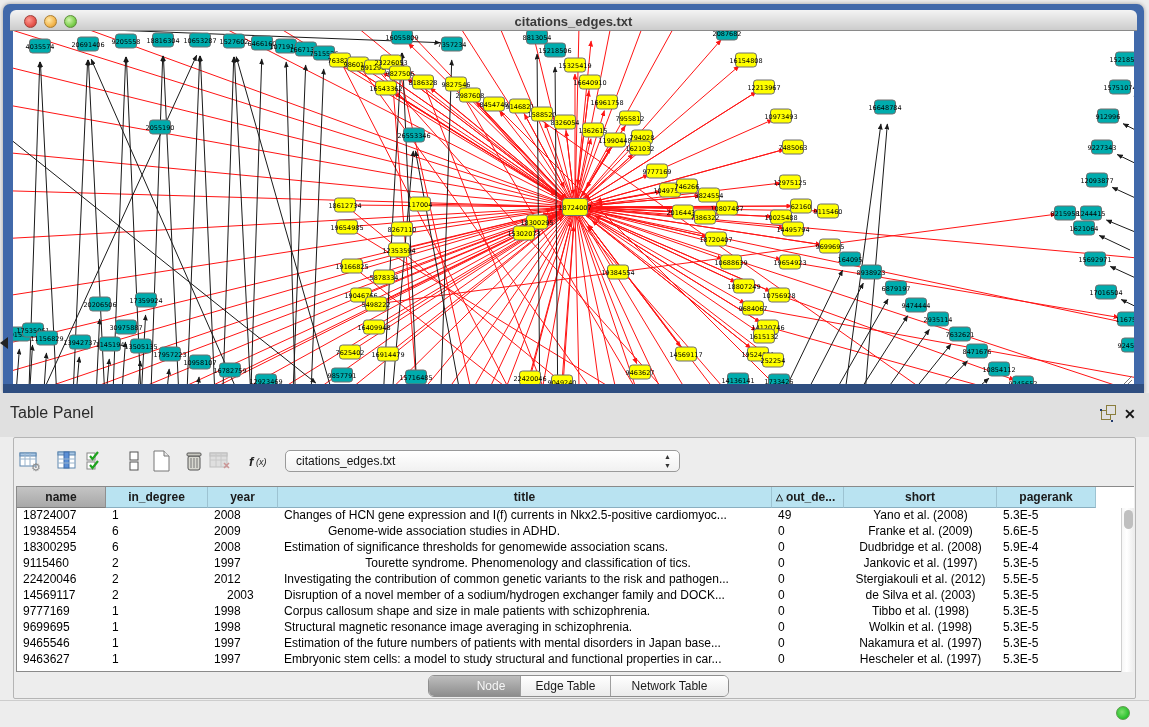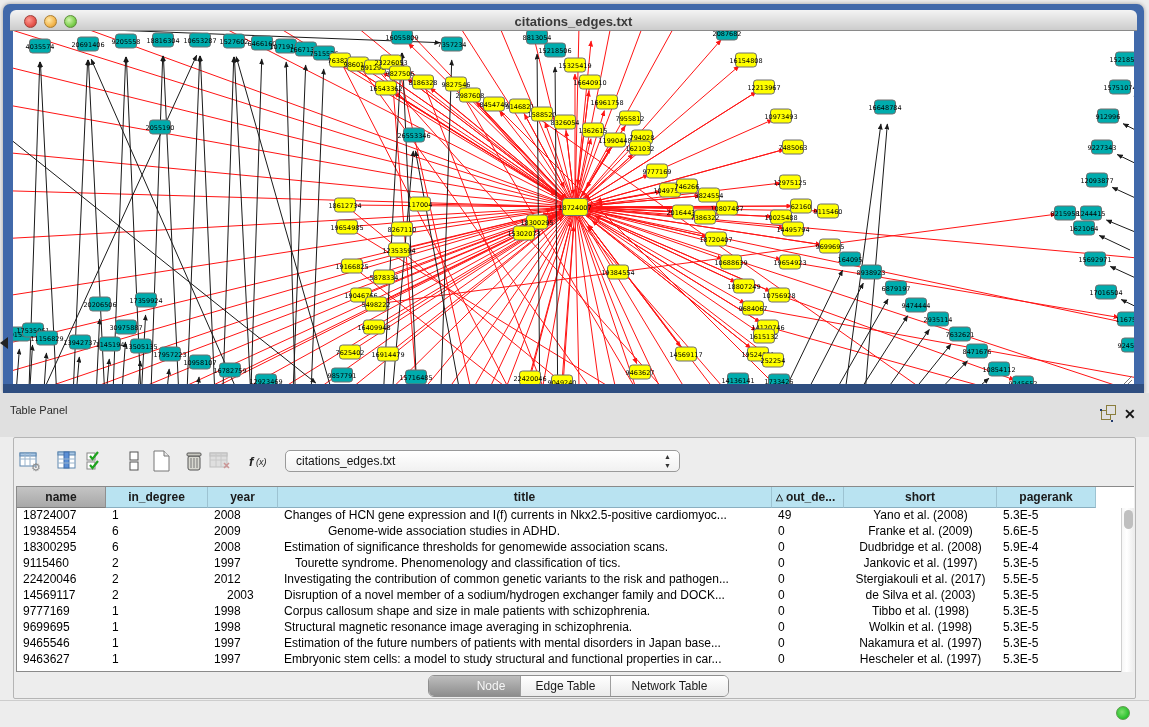--- a/index.html
+++ b/index.html
@@ -15,21 +15,21 @@
   .tl { position:absolute; top:5px; width:13px; height:13px; border-radius:50%; }
   .tl.red   { left:14px; background:radial-gradient(circle at 4px 4px,#ff9a92,#e6564d 60%,#b83a33); border:1px solid #a03f39;}
   .tl.yel   { left:34px; background:radial-gradient(circle at 4px 4px,#ffe9a8,#f3b64f 60%,#c98a2e); border:1px solid #ad7f2f;}
   .tl.grn   { left:54px; background:radial-gradient(circle at 4px 4px,#d2f5b0,#7ed04f 60%,#4f9e31); border:1px solid #5d8f39;}
   .title { position:absolute; left:0; right:0; top:4px; text-align:center; font-size:13px; font-weight:bold; color:#3a3a3a; }
   .canvas { position:absolute; left:10px; top:27px; width:1121px; height:358px; background:#ffffff; overflow:hidden; }
   .canvas svg { display:block; }
   
   .tpanel { position:absolute; left:0; top:393px; width:1149px; height:307px; background:#ededed; }
   .tpanel-head { position:absolute; left:0; top:0; width:100%; height:44px; background:#e0e0e0; }
-  .tpanel-title { position:absolute; left:10px; top:11px; font-size:11px; color:#2a2a2a; }
+  .tpanel-title { position:absolute; left:10px; top:11px; font-size:16px; color:#2a2a2a; }
   .float-ic { position:absolute; left:1101px; top:17px; width:10px; height:10px; border:1px solid #8a7d3c; background:transparent; }
   .float-ic:before { content:""; position:absolute; left:4px; top:-6px; width:8px; height:8px; border:1px solid #8a7d3c; background:#e0e0e0; }
   .float-ic i { position:absolute; width:2px; height:2px; background:#223a6b; }
   .close-ic { position:absolute; left:1124px; top:13px; font-size:14px; font-weight:bold; color:#141414; }
   .left-tick { position:absolute; left:0; top:337px; width:0; height:0; border-top:6px solid transparent; border-bottom:6px solid transparent; border-right:8px solid #222; }
   .subpanel { position:absolute; left:13px; top:44px; width:1123px; height:262px; background:#ededed;
               border:1px solid #b5b5b5; border-radius:2px; }
   
   .tbtn { position:absolute; top:56px; height:24px; }
   
@@ -654,32 +654,32 @@
           <div class="td" style="left: 191px; width: 70px;">2008</div>
           <div class="td" style="left: 261px; width: 494px;">Estimation of significance thresholds for genomewide association scans.</div>
           <div class="td" style="left: 755px; width: 72px;">0</div>
           <div class="td center" style="left: 827px; width: 153px;">Dudbridge et al. (2008)</div>
           <div class="td" style="left: 980px; width: 99px;">5.9E-4</div>
         </div>
         <div class="trow" style="top: 69px;">
           <div class="td" style="left: 0px; width: 89px;">9115460</div>
           <div class="td" style="left: 89px; width: 102px;">2</div>
           <div class="td" style="left: 191px; width: 70px;">1997</div>
-          <div class="td" style="left: 272px; width: 494px;">Tourette syndrome. Phenomenology and classification of tics.</div>
+          <div class="td" style="left: 261px; width: 494px; text-align: center;">Tourette syndrome. Phenomenology and classification of tics.</div>
           <div class="td" style="left: 755px; width: 72px;">0</div>
           <div class="td center" style="left: 827px; width: 153px;">Jankovic et al. (1997)</div>
           <div class="td" style="left: 980px; width: 99px;">5.3E-5</div>
         </div>
         <div class="trow" style="top: 85px;">
           <div class="td" style="left: 0px; width: 89px;">22420046</div>
           <div class="td" style="left: 89px; width: 102px;">2</div>
           <div class="td" style="left: 191px; width: 70px;">2012</div>
           <div class="td" style="left: 261px; width: 494px;">Investigating the contribution of common genetic variants to the risk and pathogen...</div>
           <div class="td" style="left: 755px; width: 72px;">0</div>
-          <div class="td center" style="left: 827px; width: 153px;">Stergiakouli et al. (2017)</div>
+          <div class="td center" style="left: 827px; width: 153px;">Stergiakouli et al. (2012)</div>
           <div class="td" style="left: 980px; width: 99px;">5.5E-5</div>
         </div>
         <div class="trow" style="top: 101px;">
           <div class="td" style="left: 0px; width: 89px;">14569117</div>
           <div class="td" style="left: 89px; width: 102px;">2</div>
           <div class="td" style="left: 204px; width: 70px;">2003</div>
           <div class="td" style="left: 261px; width: 494px;">Disruption of a novel member of a sodium/hydrogen exchanger family and DOCK...</div>
           <div class="td" style="left: 755px; width: 72px;">0</div>
           <div class="td center" style="left: 827px; width: 153px;">de Silva et al. (2003)</div>
           <div class="td" style="left: 980px; width: 99px;">5.3E-5</div>

